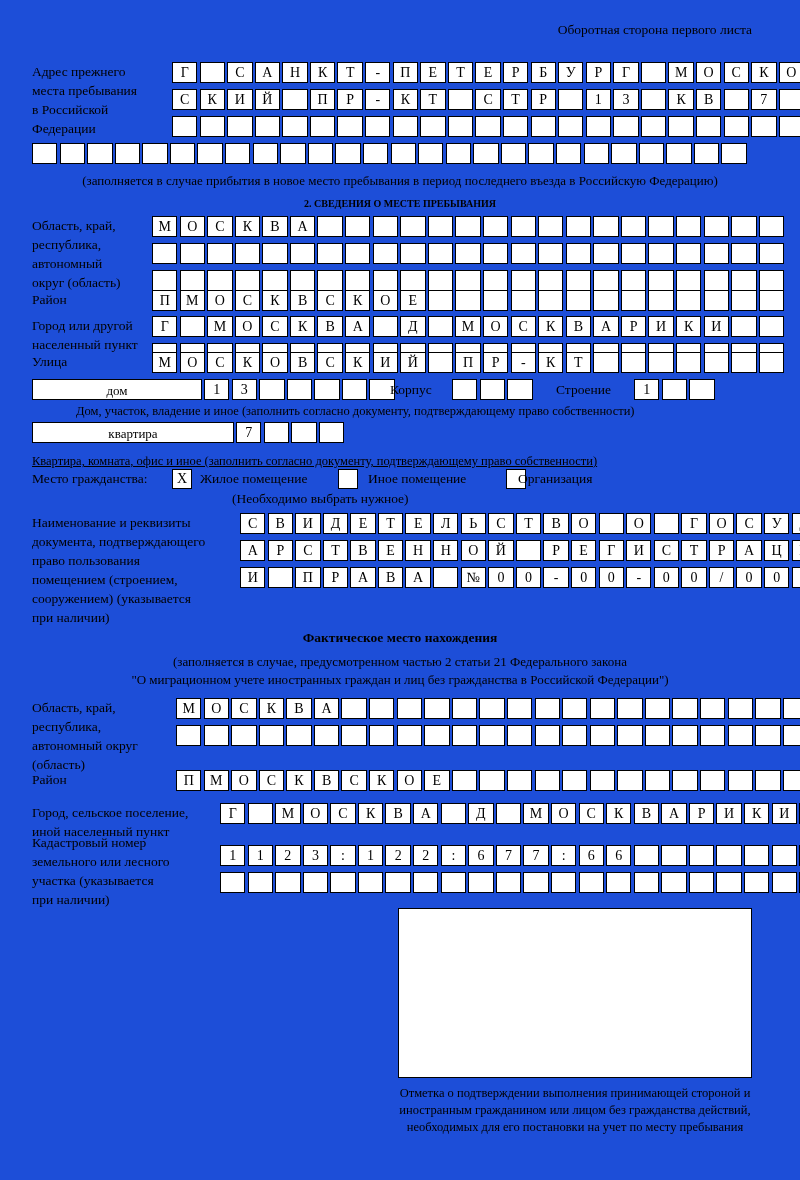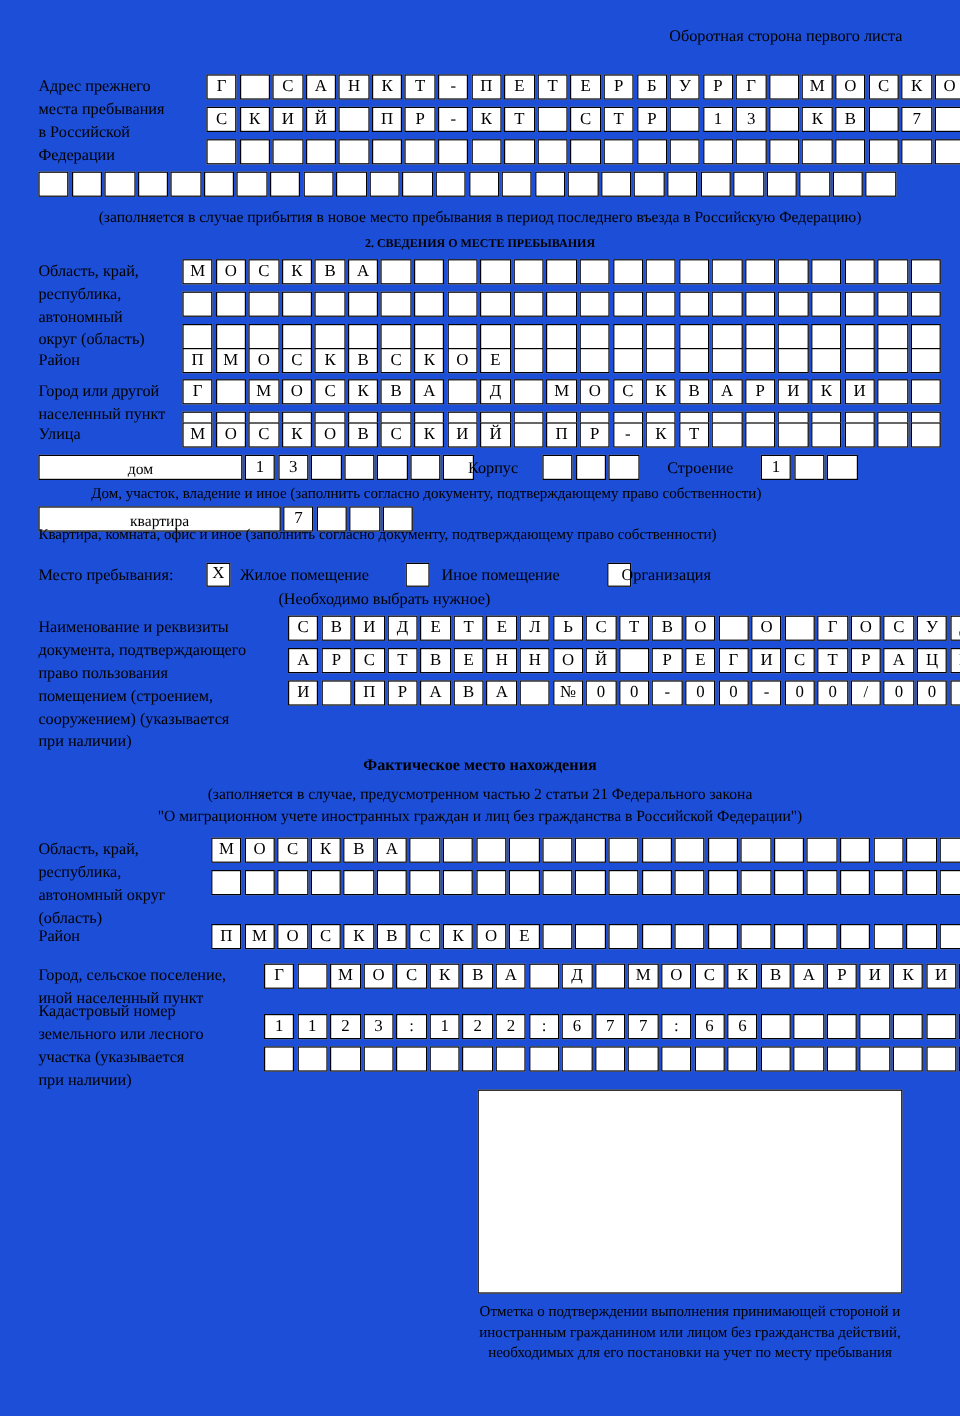--- a/index.html
+++ b/index.html
@@ -425,23 +425,23 @@
 
   <div class="lbl small" style="left:32px; top:402px;margin-left:44px;">Дом, участок, владение и иное (заполнить согласно документу, подтверждающему право собственности)</div>
 
   <div class="namebox" style="left:32px; top:422px; width:202px;">квартира</div>
   <div class="row" id="s2-flat" style="left:236px; top:422px;">
       <div class="cell">7</div>
       <div class="cell"></div>
       <div class="cell"></div>
       <div class="cell"></div>
     </div>
-  <div class="lbl small" style="left:32px; top:436px;">Квартира, комната, офис и иное (заполнить согласно документу, подтверждающему право собственности)</div>
-
-  <div class="inline-lbl" style="left:32px; top:468px;">Место пребывания:</div>
+  <div class="lbl small" style="left:32px; top:452px;text-decoration:underline;">Квартира, комната, офис и иное (заполнить согласно документу, подтверждающему право собственности)</div>
+
+  <div class="inline-lbl" style="left:32px; top:468px;">Место гражданства:</div>
   <div class="chk" style="left:172px; top:469px;">X</div>
   <div class="inline-lbl" style="left:200px; top:468px;">Жилое помещение</div>
   <div class="chk" style="left:338px; top:469px;"></div>
   <div class="inline-lbl" style="left:368px; top:468px;">Иное помещение</div>
   <div class="chk" style="left:506px; top:469px;"></div>
   <div class="inline-lbl" style="left:518px; top:468px;">Организация</div>
   <div class="lbl" style="left:232px; top:489px;">(Необходимо выбрать нужное)</div>
 
   <div class="lbl" style="left:32px; top:513px;">Наименование и реквизиты
 документа, подтверждающего

